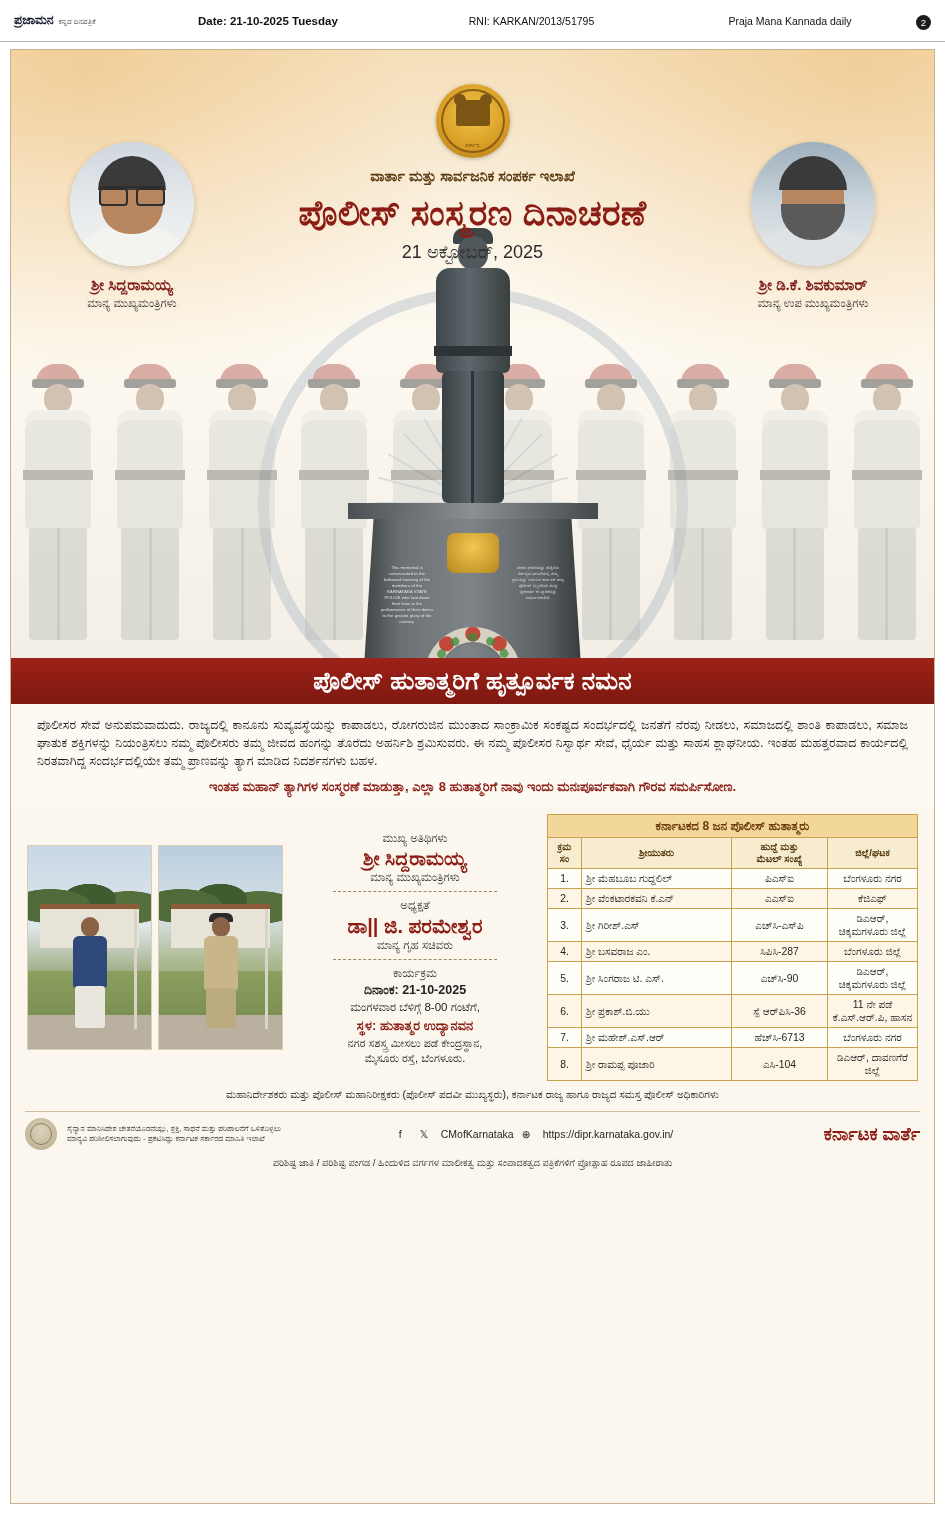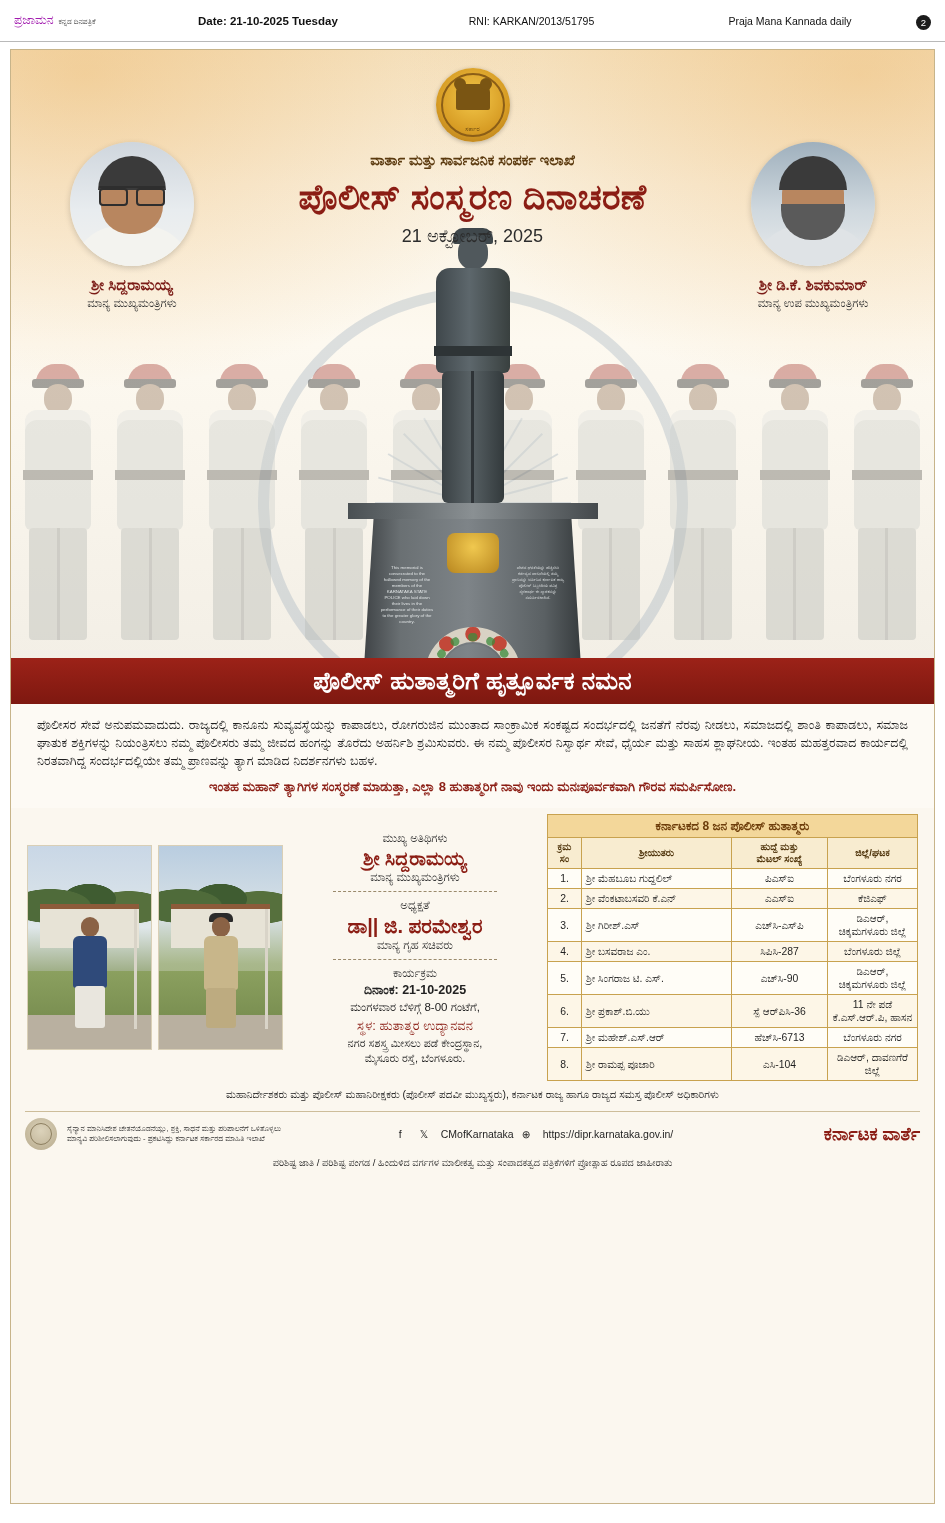--- a/index.html
+++ b/index.html
@@ -26,22 +26,22 @@
     position: relative;
   }
   .mast-logo {
     display: flex;
     align-items: baseline;
     gap: 5px;
     width: 160px;
   }
   .mast-logo .kn {
     font-size: 12.5px;
-    font-weight: normal;
-    color: #a21caf;
+    font-weight: bold;
+    color: #0f172a;
     letter-spacing: -0.2px;
   }
   .mast-logo .sub {
     font-size: 7.5px;
     color: #444;
   }
   .mast-date {
     font-size: 11.5px;
     font-weight: bold;
     color: #111;
@@ -280,21 +280,21 @@
     margin-top: 3px;
     font-size: 11.5px;
     color: #333;
   }
 
   
   .emblem-wrap {
     position: relative;
     z-index: 4;
     text-align: center;
-    padding-top: 18px;
+    padding-top: 34px;
   }
   .emblem {
     width: 74px; height: 74px;
     margin: 0 auto;
     border-radius: 50%;
     background: radial-gradient(circle at 50% 40%, #f3c84a 0%, #d79c24 60%, #a8721a 100%);
     position: relative;
     box-shadow: 0 1px 4px rgba(0,0,0,0.25);
   }
   .emblem .ring {
@@ -548,21 +548,21 @@
   .invite .lbl { font-size: 11.5px; color: #333; margin-bottom: 2px; }
   .invite .big { font-size: 19px; font-weight: bold; color: #8b1d14; line-height: 24px; }
   .invite .big2 { font-size: 20px; font-weight: bold; color: #8b1d14; line-height: 25px; }
   .invite .small { font-size: 11.5px; color: #333; }
   .invite hr {
     border: 0; border-top: 1px dashed #9a8a6c;
     margin: 7px 38px;
   }
   .invite .date-line { font-size: 12.5px; font-weight: bold; color: #222; margin-top: 3px; }
   .invite .time-line { font-size: 11.5px; color: #222; margin-top: 3px; }
-  .invite .venue { font-size: 13px; font-weight: normal; color: #8b1d14; margin-top: 4px; }
+  .invite .venue { font-size: 13px; font-weight: bold; color: #8b1d14; margin-top: 4px; }
   .invite .venue-sub { font-size: 11px; color: #222; line-height: 15px; margin-top: 2px; }
 
   
   .table-col { flex: 1; }
   table.martyrs {
     width: 100%;
     border-collapse: collapse;
     font-size: 10.4px;
     padding-left: 36px;
   }
@@ -863,21 +863,21 @@
         </thead>
         <tbody>
           <tr>
             <td class="c">1.</td>
             <td>ಶ್ರೀ ಮೆಹಬೂಬ ಗುದ್ದಲಿಲ್</td>
             <td class="c">ಪಿಎಸ್‌ಐ</td>
             <td class="c">ಬೆಂಗಳೂರು ನಗರ</td>
           </tr>
           <tr>
             <td class="c">2.</td>
-            <td>ಶ್ರೀ ವೆಂಕಟಾಬಸವರಿ ಕೆ.ಎನ್</td>
+            <td>ಶ್ರೀ ವೆಂಕಟಾರಕವನಿ ಕೆ.ಎನ್</td>
             <td class="c">ಎಎಸ್‌ಐ</td>
             <td class="c">ಕೆಜಿಎಫ್</td>
           </tr>
           <tr>
             <td class="c">3.</td>
             <td>ಶ್ರೀ ಗಿರೀಶ್.ಎಸ್</td>
             <td class="c">ಎಚ್‌ಸಿ-ಎಸ್‌ಪಿ</td>
             <td class="c">ಡಿಎಆರ್, ಚಿಕ್ಕಮಗಳೂರು ಜಿಲ್ಲೆ</td>
           </tr>
           <tr>

